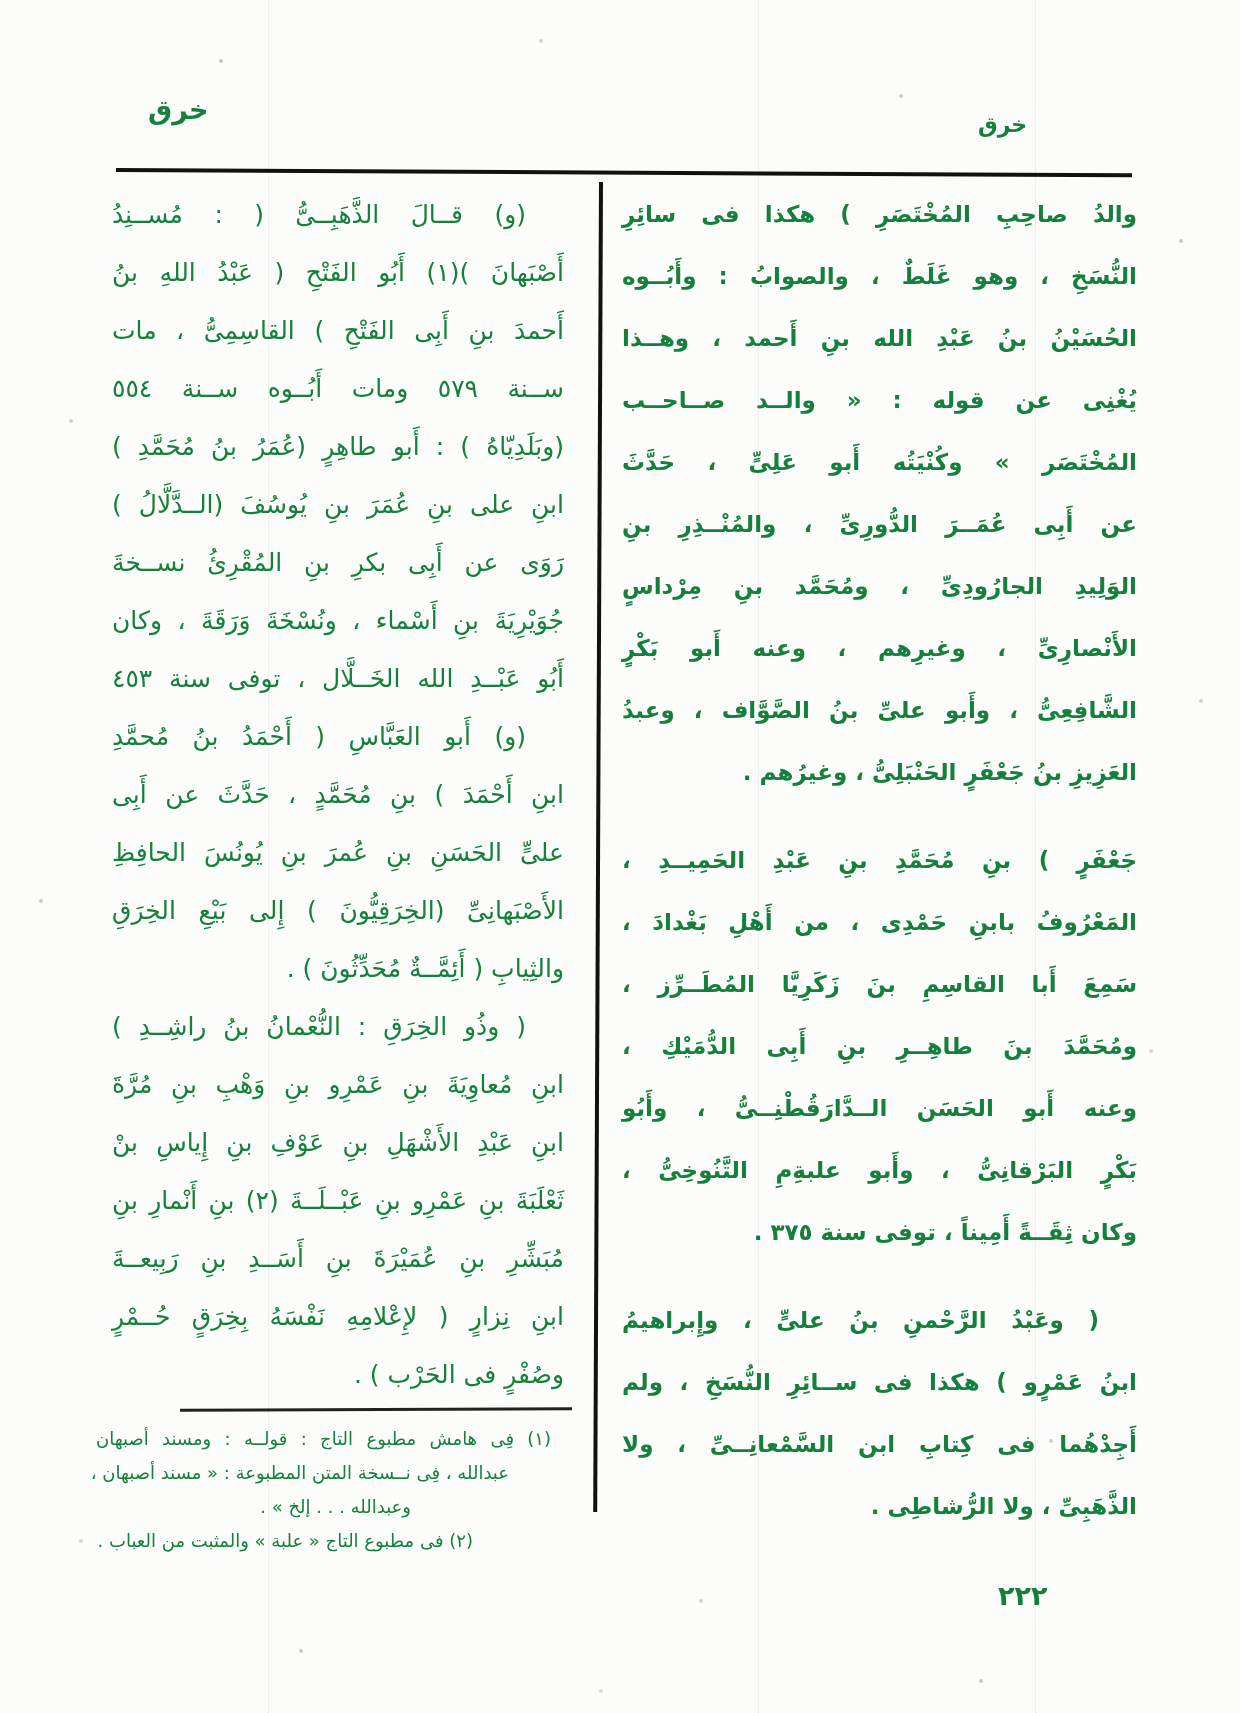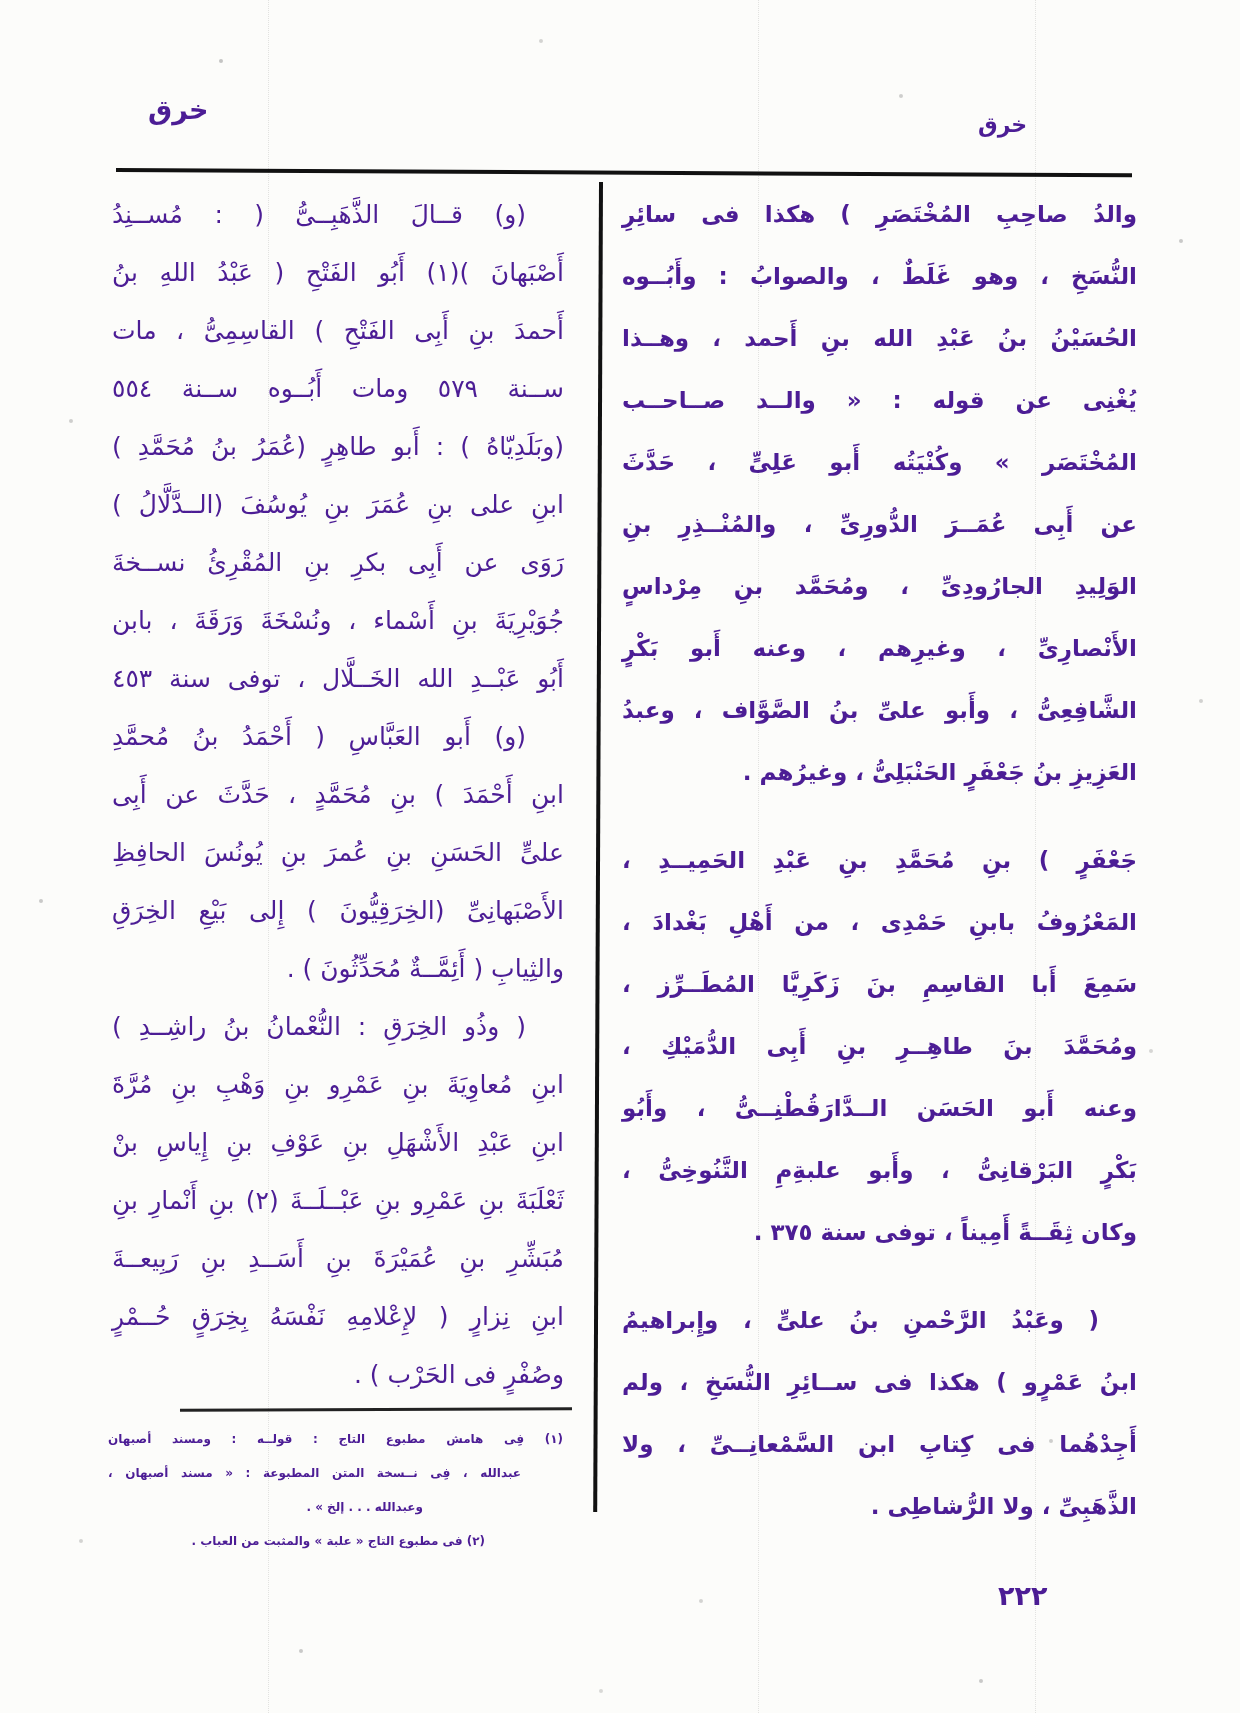--- a/index.html
+++ b/index.html
@@ -3,21 +3,21 @@
 <meta charset="utf-8">
 <style>
   html,body{margin:0;padding:0;background:#e8e8e6;}
   .page{
     position:relative;
     width:1240px;height:1713px;
     margin:0 auto;
     background:#fcfcfa;
     overflow:hidden;
     font-family:"DejaVu Sans",sans-serif;
-    color:#4c1d95;
+    color:#15803d;
     direction:rtl;
   }
   
   .hdr{position:absolute;font-weight:bold;}
   .hdr-left{left:148px;top:94px;font-size:27px;}
   .hdr-right{left:978px;top:112px;font-size:22px;}
   
   .rule{
     position:absolute;left:116px;top:168px;width:1016px;height:4px;
     background:#111;transform:rotate(0.3deg);transform-origin:left center;
@@ -40,22 +40,22 @@
   .line{
     white-space:nowrap;
     text-align:justify;text-align-last:justify;
     -moz-text-align-last:justify;
     overflow:visible;
   }
   .line.indent{padding-right:38px;}
   .line.end{text-align:left;text-align-last:right;}
   
   .footnotes{
-    position:absolute;left:108px;top:1422px;width:455px;
-    font-size:12px;font-weight:bold;
+    position:absolute;left:96px;top:1422px;width:455px;
+    font-size:18px;font-weight:normal;
   }
   .footnotes .line{line-height:34px;height:34px;}
   .fn-line-2{padding-right:42px;}
   .fn-line-3{padding-right:140px;text-align-last:right;}
   .fn-line-4{padding-right:78px;text-align:right;text-align-last:right;}
   
   .page-number{
     position:absolute;left:998px;top:1580px;
     font-size:27px;font-weight:bold;letter-spacing:4px;
   }
@@ -118,21 +118,21 @@
     </div>
   <div class="col col-left" id="col-left">
       <div class="para">
         <div class="line indent">(و) قــالَ الذَّهَبِــىُّ ( : مُســنِدُ</div>
         <div class="line">أَصْبَهانَ )(١) أَبُو الفَتْحِ ( عَبْدُ اللهِ بنُ</div>
         <div class="line">أَحمدَ بنِ أَبِى الفَتْحِ ) القاسِمِىُّ ، مات</div>
         <div class="line">ســنة ٥٧٩ ومات أَبُــوه ســنة ٥٥٤</div>
         <div class="line">(وبَلَدِيّاهُ ) : أَبو طاهِرٍ (عُمَرُ بنُ مُحَمَّدِ )</div>
         <div class="line">ابنِ على بنِ عُمَرَ بنِ يُوسُفَ (الــدَّلَّالُ )</div>
         <div class="line">رَوَى عن أَبِى بكرِ بنِ المُقْرِئُ نســخةَ</div>
-        <div class="line">جُوَيْرِيَةَ بنِ أَسْماء ، ونُسْخَةَ وَرَقَةَ ، بابن</div>
+        <div class="line">جُوَيْرِيَةَ بنِ أَسْماء ، ونُسْخَةَ وَرَقَةَ ، وكان</div>
         <div class="line">أَبُو عَبْــدِ الله الخَــلَّال ، توفى سنة ٤٥٣</div>
       </div>
       <div class="para">
         <div class="line indent">(و) أَبو العَبَّاسِ ( أَحْمَدُ بنُ مُحمَّدِ</div>
         <div class="line">ابنِ أَحْمَدَ ) بنِ مُحَمَّدٍ ، حَدَّثَ عن أَبِى</div>
         <div class="line">علىٍّ الحَسَنِ بنِ عُمرَ بنِ يُونُسَ الحافِظِ</div>
         <div class="line">الأَصْبَهانِىِّ (الخِرَقِيُّونَ ) إِلى بَيْعِ الخِرَقِ</div>
         <div class="line end">والثِيابِ ( أَئِمَّــةٌ مُحَدِّثُونَ ) .</div>
       </div>
       <div class="para">

